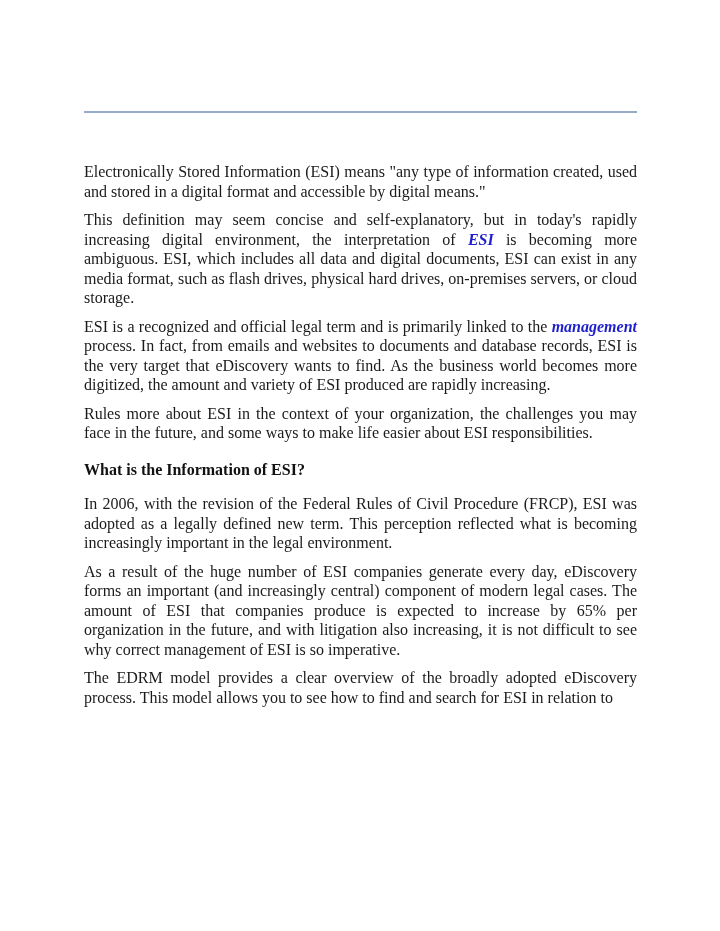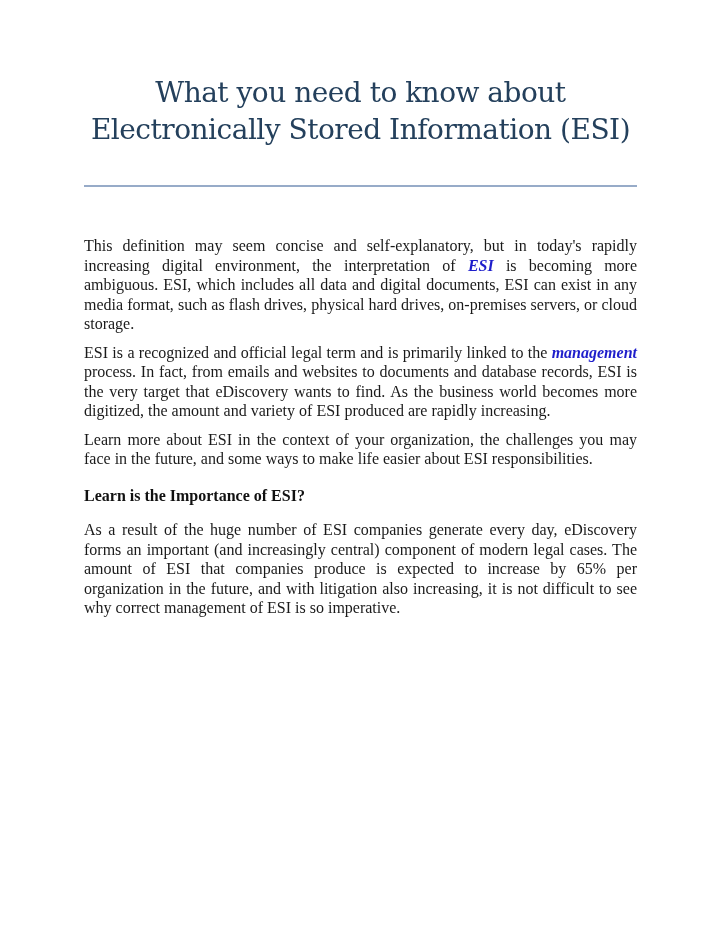--- a/index.html
+++ b/index.html
@@ -59,36 +59,35 @@
     text-decoration: none;
     cursor: pointer;
     font-style: italic;
   }
 </style>
 </head>
 <body>
 
 <div class="page">
 
-  <h1 class="doc-title">
-      <span class="title-line">What you need to know about</span>
-      <span class="title-line">Electronically Stored Information (ESI)</span>
-    </h1>
 
   <hr class="title-divider">
 
   <div class="doc-body">
 
+    <p><span>Electronically Stored Information (ESI) means "any type of information created, used and stored in a digital format and accessible by digital means."</span></p>
 
     <p><span>This definition may seem concise and self-explanatory, but in today's rapidly increasing digital environment, the interpretation of&nbsp;</span><a class="inline-link">ESI</a><span> is becoming more ambiguous. ESI, which includes all data and digital documents, ESI can exist in any media format, such as flash drives, physical hard drives, on-premises servers, or cloud storage.</span></p>
 
     <p><span>ESI is a recognized and official legal term and is primarily linked to the&nbsp;</span><a class="inline-link">management</a><span> process. In fact, from emails and websites to documents and database records, ESI is the very target that eDiscovery wants to find. As the business world becomes more digitized, the amount and variety of ESI produced are rapidly increasing.</span></p>
 
-    <p><span>Learn more about ESI in the context of your organization, the challenges you may face in the future, and some ways to make life easier about ESI responsibilities.</span></p>
+    <p><span>Rules more about ESI in the context of your organization, the challenges you may face in the future, and some ways to make life easier about ESI responsibilities.</span></p>
 
-    <h2><span>Learn is the Importance of ESI?</span></h2>
+    <h2><span>What is the Information of ESI?</span></h2>
 
+    <p><span>In 2006, with the revision of the Federal Rules of Civil Procedure (FRCP), ESI was adopted as a legally defined new term. This perception reflected what is becoming increasingly important in the legal environment.</span></p>
 
     <p><span>As a result of the huge number of ESI companies generate every day, eDiscovery forms an important (and increasingly central) component of modern legal cases. The amount of ESI that companies produce is expected to increase by 65% per organization in the future, and with litigation also increasing, it is not difficult to see why correct management of ESI is so imperative.</span></p>
 
+    <p><span>The EDRM model provides a clear overview of the broadly adopted eDiscovery process. This model allows you to see how to find and search for ESI in relation to</span></p>
 
   </div>
 </div>
 
 </body></html>

